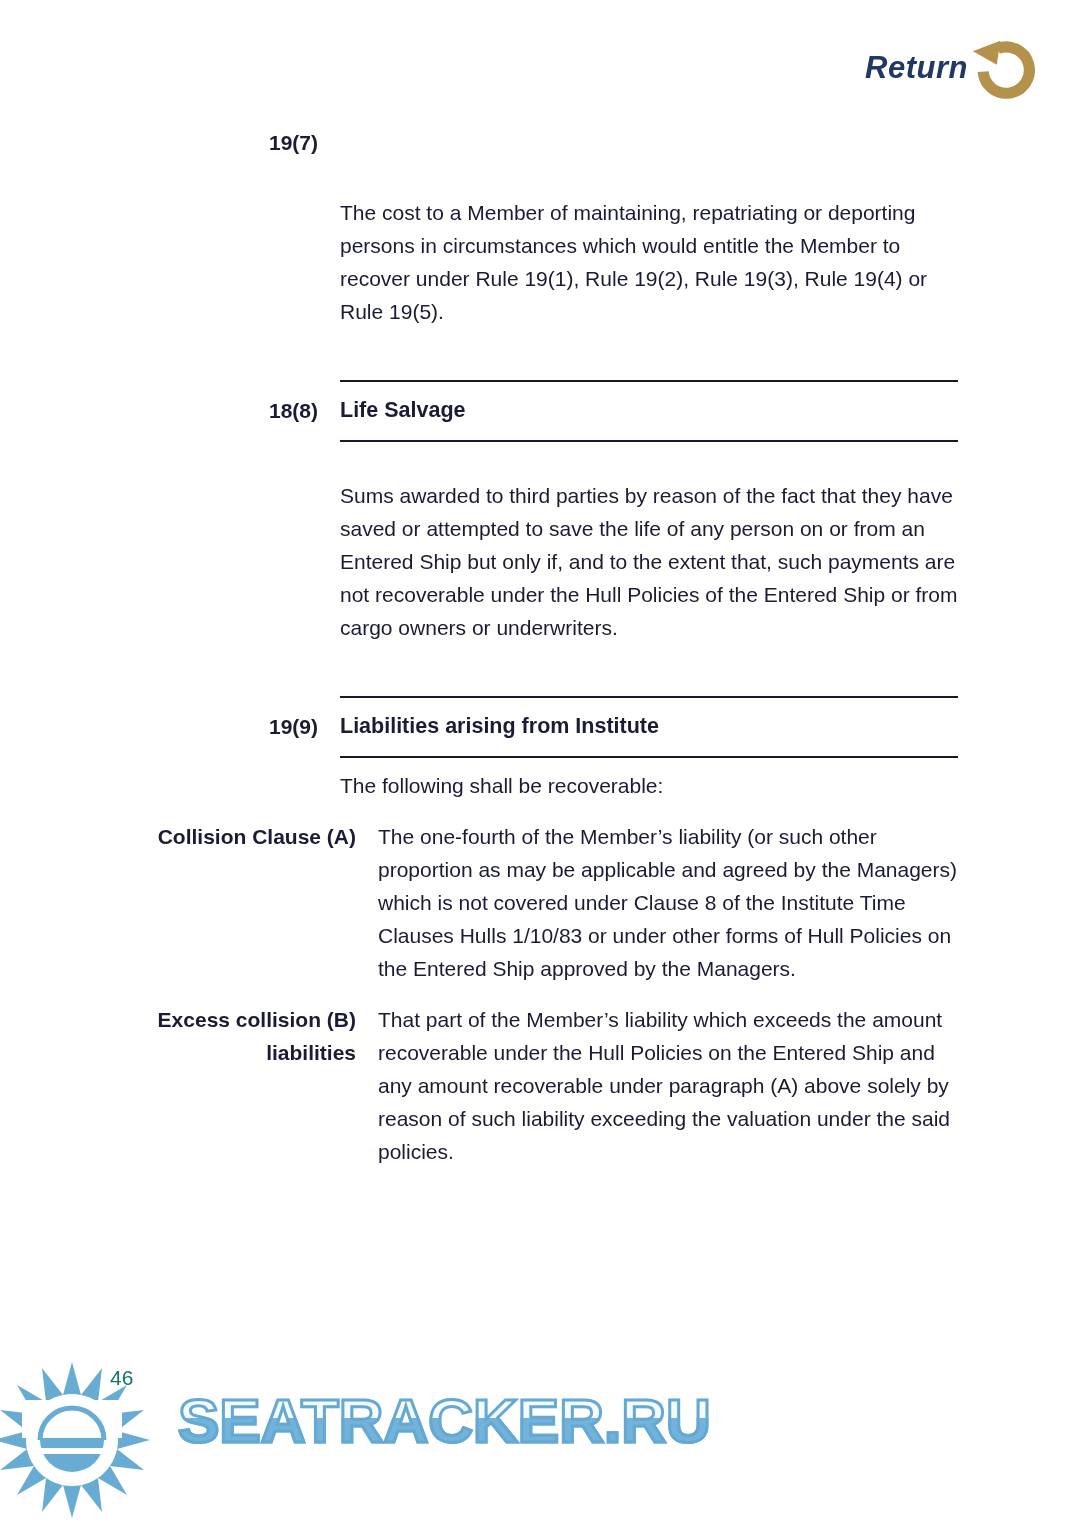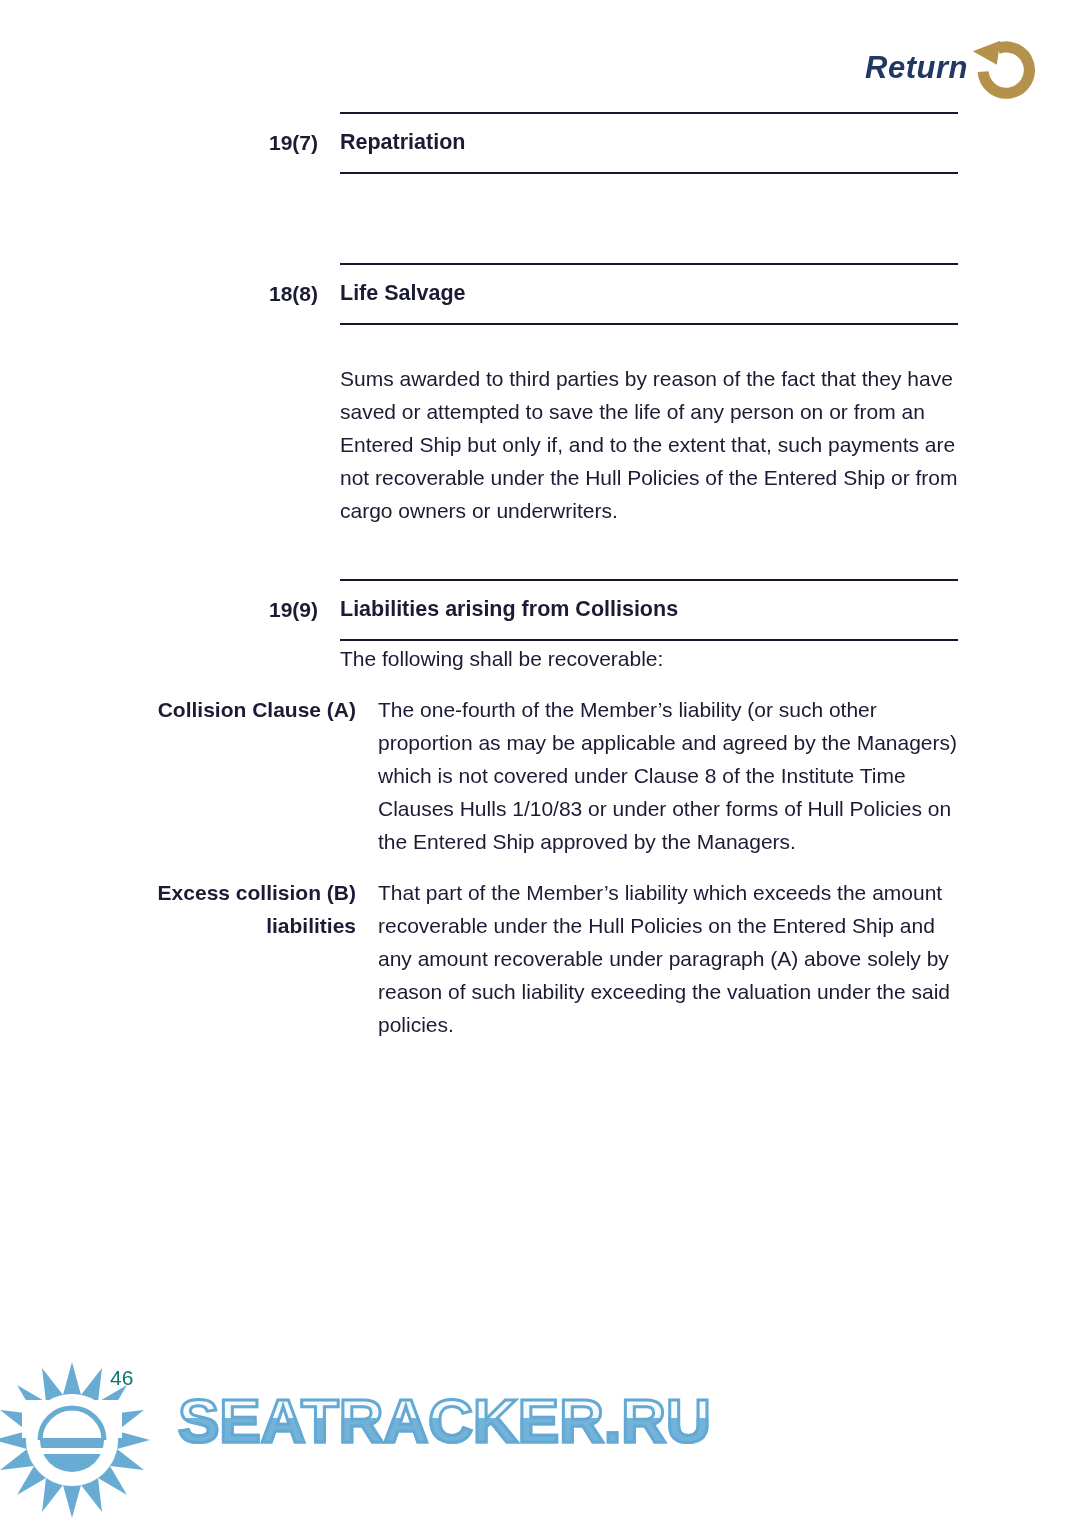--- a/index.html
+++ b/index.html
@@ -48,21 +48,21 @@
   }
   .section-number { padding-top:14px;margin-left:12px; }
   .section-heading {
     margin:0; font-size:21.5px; font-weight:bold; line-height:33px;
   }
   .body-col p { margin:0; }
   .para-row { margin-top:37px; }
   .section { margin-top:0; }
   .section + .section { margin-top:52px; }
 
-  .follow-row { margin-top:1px; }
+  .follow-row { margin-top:11px; }
 
   .clause-row { margin-top:18px;padding-left:38px; }
   .clause-label span { display:inline-block; max-width:222px; }
 
   
   .page-number {
     position:absolute; left:110px; top:1366px;
     font-size:21px; color:#0f766e;
   }
 
@@ -96,28 +96,26 @@
       <path d="M 37 17 A 27 27 0 1 1 20 44" fill="none" stroke="#b5924c" stroke-width="13"></path>
       <polygon points="40,8 36,36 8,20" fill="#b5924c"></polygon>
     </svg>
   </div>
 
   <main class="content">
 
     <section class="section">
       <div class="row">
         <div class="label-col section-number">19(7)</div>
-        <div class="body-col">
-          <div class="heading-box">
-            <h2 class="section-heading">Repatriation</h2>
-          </div>
-        </div>
       </div>
       <div class="row para-row">
         <div class="label-col"></div>
+        <div class="body-col">
+          <p>The cost to a Member of maintaining, repatriating or deporting persons in circumstances which would entitle the Member to recover under Rule 19(1), Rule 19(2), Rule 19(3), Rule 19(4) or Rule 19(5).</p>
+        </div>
       </div>
     </section>
 
     <section class="section">
       <div class="row">
         <div class="label-col section-number">18(8)</div>
         <div class="body-col">
           <div class="heading-box">
             <h2 class="section-heading">Life Salvage</h2>
           </div>
@@ -129,21 +127,21 @@
           <p>Sums awarded to third parties by reason of the fact that they have saved or attempted to save the life of any person on or from an Entered Ship but only if, and to the extent that, such payments are not recoverable under the Hull Policies of the Entered Ship or from cargo owners or underwriters.</p>
         </div>
       </div>
     </section>
 
     <section class="section">
       <div class="row">
         <div class="label-col section-number">19(9)</div>
         <div class="body-col">
           <div class="heading-box">
-            <h2 class="section-heading">Liabilities arising from Collisions</h2>
+            <h2 class="section-heading">Liabilities arising from Institute</h2>
           </div>
         </div>
       </div>
       <div class="row follow-row">
         <div class="label-col"></div>
         <div class="body-col">
           <p>The following shall be recoverable:</p>
         </div>
       </div>
 

